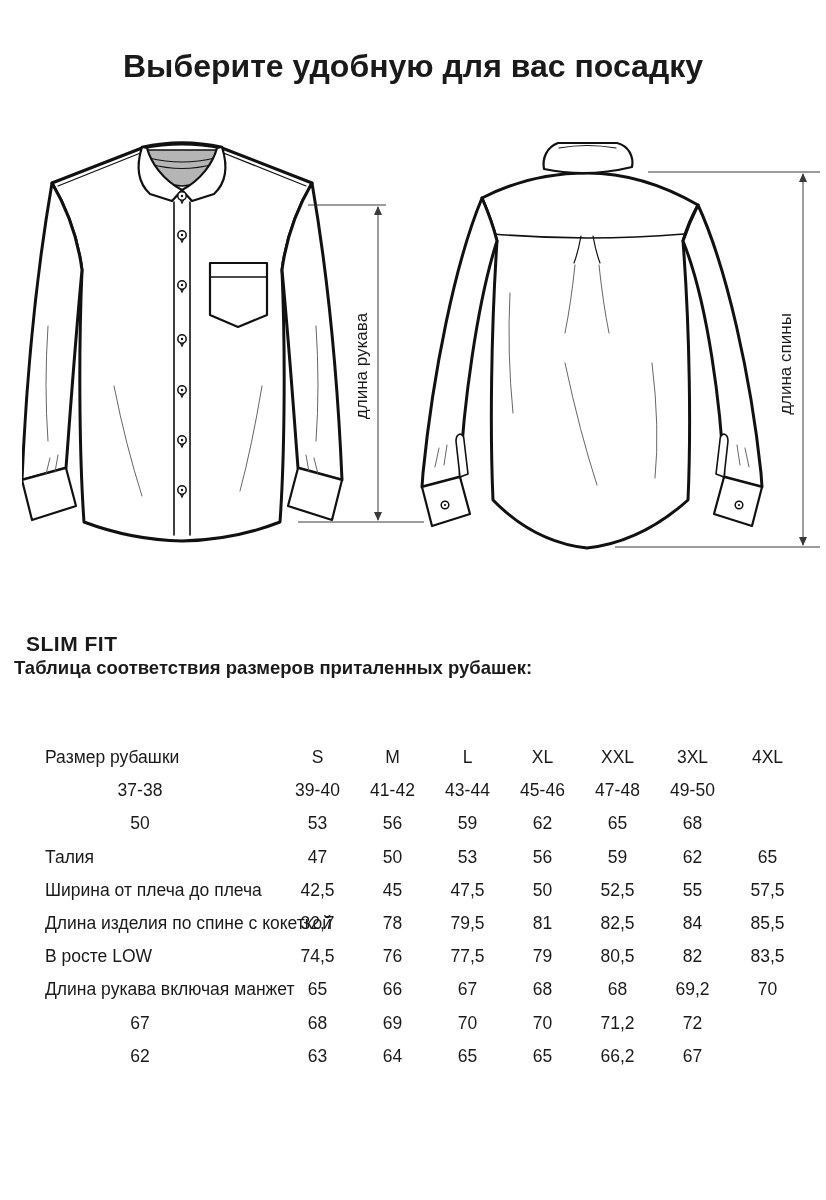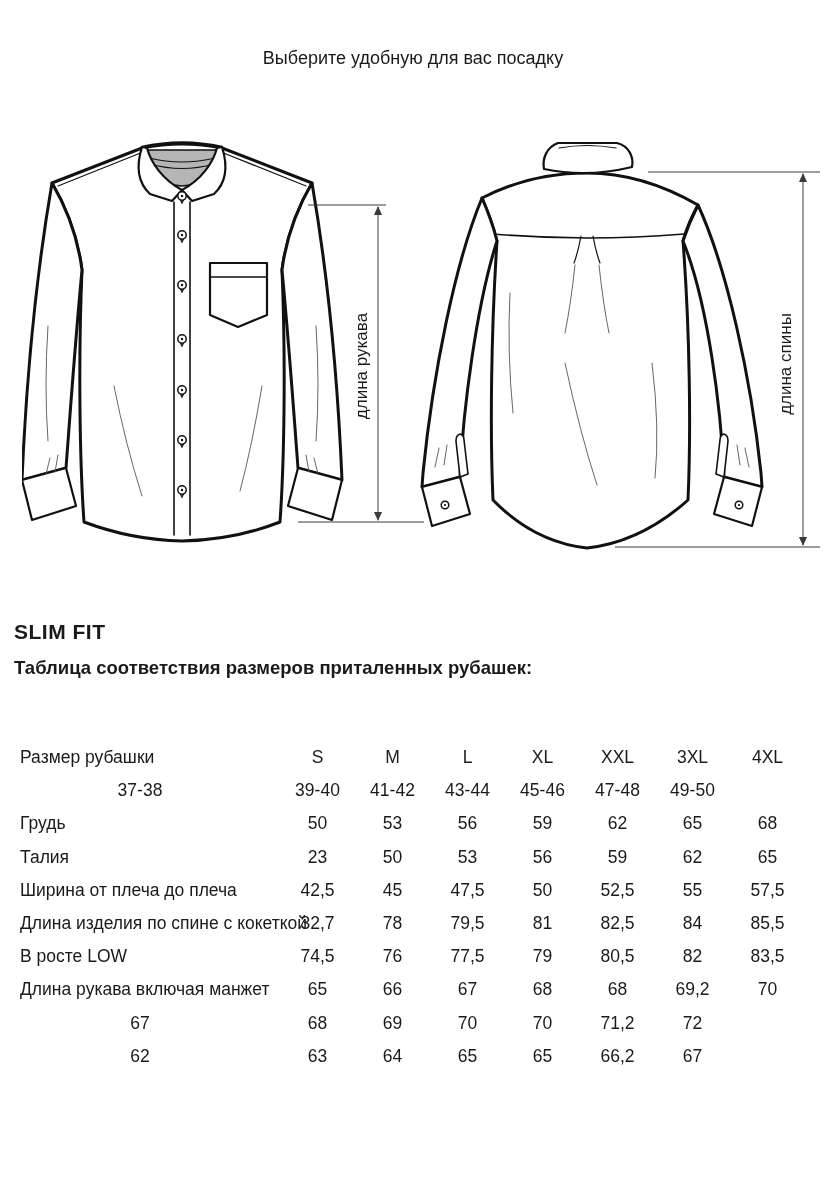--- a/index.html
+++ b/index.html
@@ -7,53 +7,53 @@
     --collar-gray:#b5b5b5; --measure:#3a3a3a; --text:#1a1a1a;
   }
   html,body{margin:0;padding:0;background:#e8e8e8;}
   .page{
     position:relative; width:826px; height:1200px; background:var(--bg);
     margin:0 auto; overflow:hidden;
     font-family:"Liberation Sans", sans-serif; color:var(--text);
   }
   .title{
     position:absolute; left:0; top:48px; width:826px; text-align:center;
-    font-size:18px; font-weight:400; margin:0;
+    font-size:32px; font-weight:700; margin:0;
   }
   .svg-abs{position:absolute;}
   
   .outline{fill:#fff; stroke:var(--ink); stroke-width:3; stroke-linejoin:round; stroke-linecap:round;}
   .outline2{fill:#fff; stroke:var(--ink); stroke-width:2.2; stroke-linejoin:round; stroke-linecap:round;}
   .detail{fill:none; stroke:var(--ink); stroke-width:1.6; stroke-linecap:round;}
   .detail12{fill:none; stroke:var(--ink); stroke-width:1.2; stroke-linecap:round;}
   .thin{fill:none; stroke:var(--ink-soft); stroke-width:0.9; stroke-linecap:round;}
   .grayfill{fill:var(--collar-gray); stroke:var(--ink); stroke-width:1.6; stroke-linejoin:round;}
   .btn{fill:#fff; stroke:var(--ink); stroke-width:1.5;}
   .btndot{fill:var(--ink); stroke:none;}
   
   .mline{stroke:var(--measure); stroke-width:1; fill:none;}
   .mhead{fill:var(--measure); stroke:none;}
   .vlabel{
     position:absolute; width:140px; height:18px; line-height:18px;
     text-align:center; font-size:17px; color:var(--text);
     transform:rotate(-90deg);
   }
   .section-heading{
-    position:absolute; left:14px; top:620px; margin:0;
+    position:absolute; left:14px; top:620px; margin:12px;
     font-size:21px; font-weight:700; letter-spacing:0.5px;
   }
   .table-caption{
     position:absolute; left:14px; top:657px; margin:0; font-size:18.5px; font-weight:700;
   }
   .size-table{position:absolute; left:0; top:741px; width:826px;}
   .trow{
     display:grid; grid-template-columns:280px repeat(7,75px);
     height:33.2px; align-items:center; font-size:17.5px;
   }
-  .tlabel{padding-left:20px; text-align:left; white-space:nowrap;}
+  .tlabel{padding-left:20px; text-align:left; white-space:nowrap;margin-left:25px;}
   .tcell{text-align:center;}
 </style>
 </head>
 <body>
 
 <div class="page">
 
   <h1 class="title">Выберите удобную для вас посадку</h1>
 
   <svg class="svg-abs" style="left:22px; top:136px;" width="330" height="430" viewBox="0 0 330 430">
@@ -184,32 +184,31 @@
       <div class="trow">
         <div class="tcell">37-38</div>
         <div class="tcell">39-40</div>
         <div class="tcell">41-42</div>
         <div class="tcell">43-44</div>
         <div class="tcell">45-46</div>
         <div class="tcell">47-48</div>
         <div class="tcell">49-50</div>
       </div>
       <div class="trow">
-        <div class="tlabel">Грудь</div>
         <div class="tcell">50</div>
         <div class="tcell">53</div>
         <div class="tcell">56</div>
         <div class="tcell">59</div>
         <div class="tcell">62</div>
         <div class="tcell">65</div>
         <div class="tcell">68</div>
       </div>
       <div class="trow">
         <div class="tlabel">Талия</div>
-        <div class="tcell">23</div>
+        <div class="tcell">47</div>
         <div class="tcell">50</div>
         <div class="tcell">53</div>
         <div class="tcell">56</div>
         <div class="tcell">59</div>
         <div class="tcell">62</div>
         <div class="tcell">65</div>
       </div>
       <div class="trow">
         <div class="tlabel">Ширина от плеча до плеча</div>
         <div class="tcell">42,5</div>

